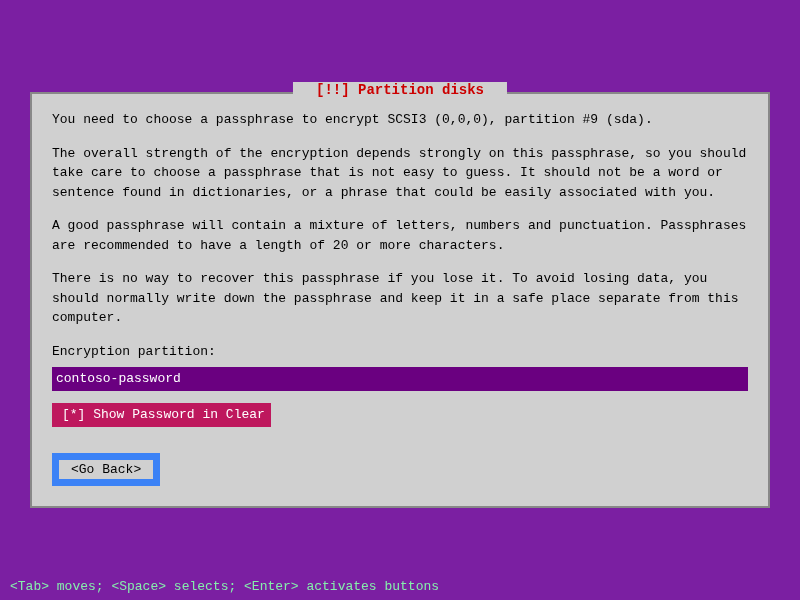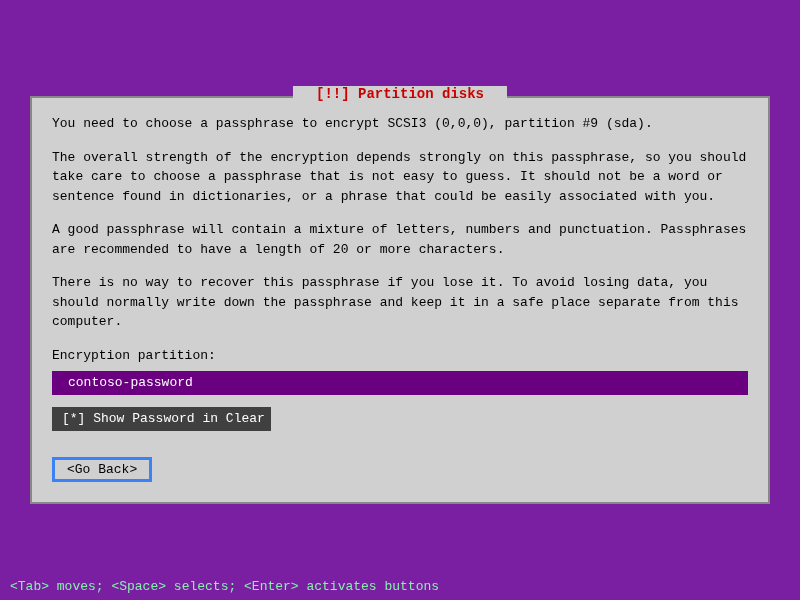--- a/index.html
+++ b/index.html
@@ -68,58 +68,58 @@
       margin-bottom: 6px;
       font-size: 13px;
       color: #000;
     }
 
     .passphrase-input-row {
       display: flex;
       align-items: center;
       margin-bottom: 10px;
       background-color: #6a0080;
-      padding: 2px 16px;
+      padding: 2px 4px;
     }
 
     .passphrase-value {
       color: #fff;
       font-family: 'Courier New', Courier, monospace;
       font-size: 13px;
       flex: 1;
       background-color: #6a0080;
       border: none;
       outline: none;
     }
 
     .show-password-checkbox {
       display: inline-flex;
       align-items: center;
-      background-color: #404040;
+      background-color: #be185d;
       color: #fff;
       padding: 2px 6px;
       margin-bottom: 16px;
       font-size: 13px;
       cursor: pointer;
     }
 
     .checkbox-bracket {
       color: #fff;
       margin-right: 4px;
     }
 
     .buttons-row {
       display: flex;
       justify-content: space-between;
       margin-top: 10px;
     }
 
     .btn {
       background-color: #d0d0d0;
-      border: 3px solid #3b82f6;
+      border: 7px solid #3b82f6;
       color: #000;
       font-family: 'Courier New', Courier, monospace;
       font-size: 13px;
       padding: 2px 12px;
       cursor: pointer;
     }
   </style>
 </head>
 <body>
 

